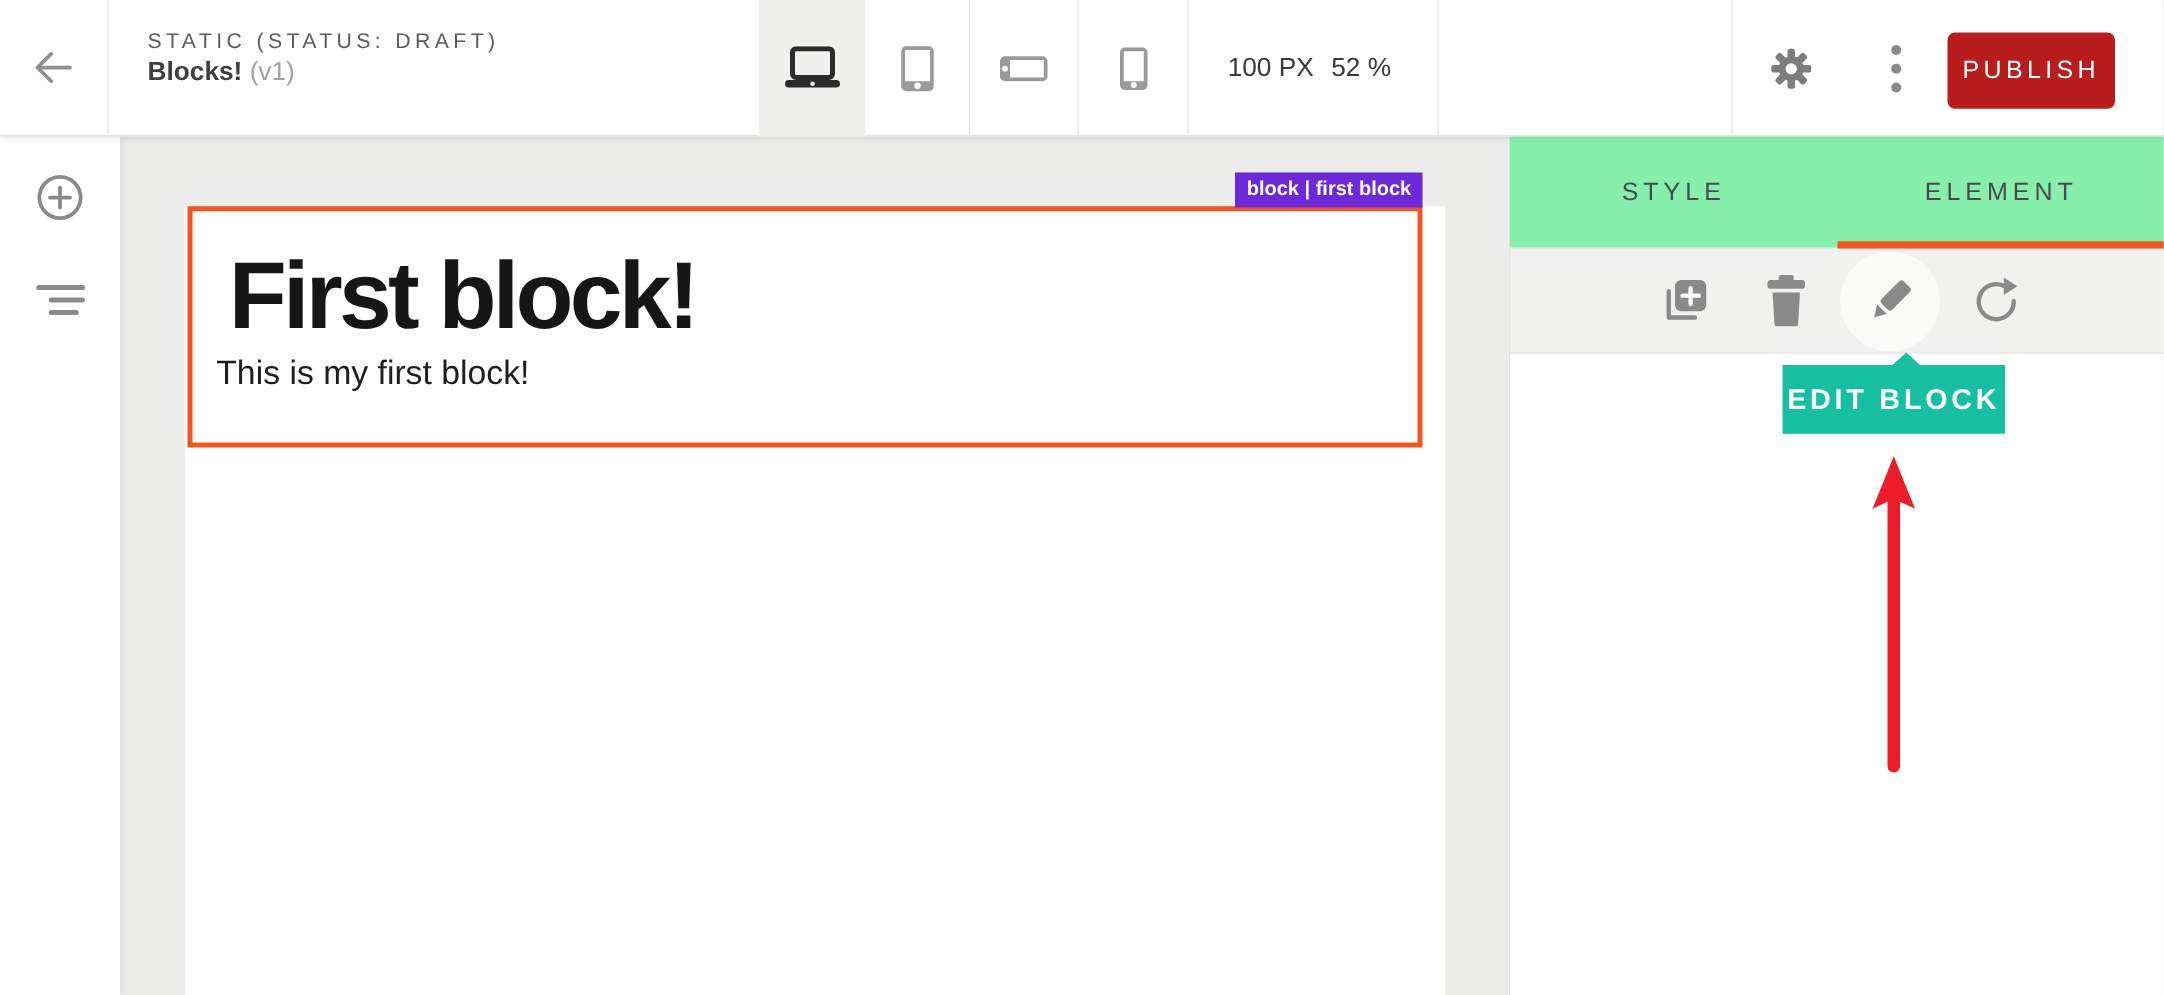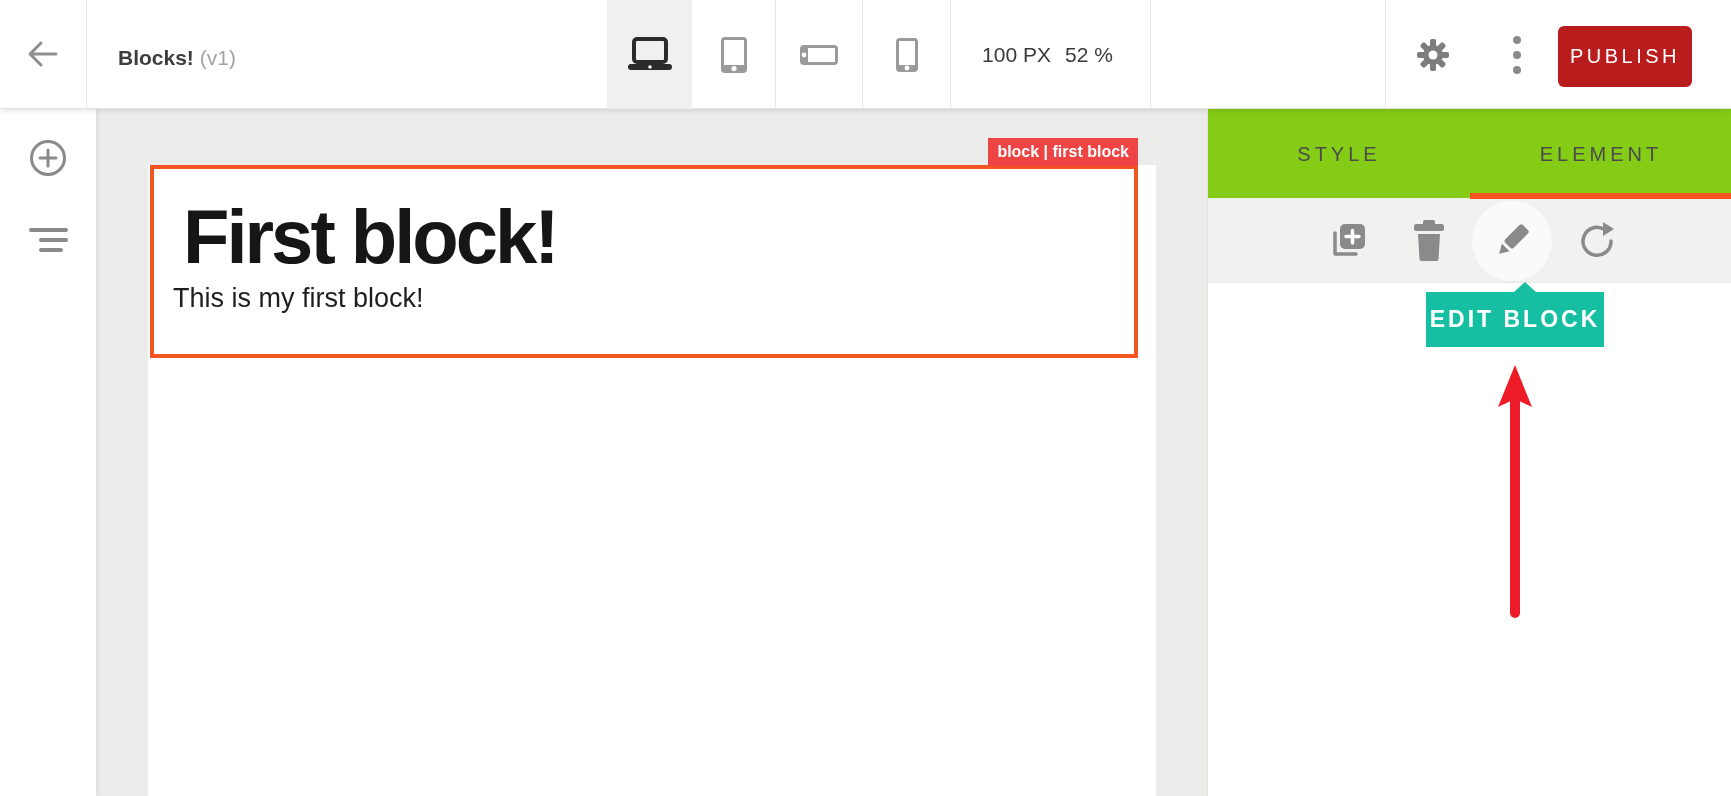--- a/index.html
+++ b/index.html
@@ -58,28 +58,28 @@
     background: #ececea; }
   .page-sheet { position: absolute; left: 52px; top: 56px; width: 1008px; height: 631px;
     background: #ffffff; }
   .content-block { position: absolute; left: 54px; top: 56px; width: 988px; height: 193px;
     background: #ffffff; border: 4px solid #f25422; padding-left: 45px; }
   .block-heading { position: absolute; left: 29px; top: 30px; font-size: 76px; line-height: 1;
     font-weight: 700; letter-spacing: -3px; color: #161616; white-space: nowrap; }
   .block-body { position: absolute; left: 19px; top: 114px; font-size: 27px;
     color: #1e1e1e; white-space: nowrap; }
   .block-tag { position: absolute; right: 69px; top: 29px; height: 28px; line-height: 28px;
-    padding: 0 9px; background: #ef4444; color: #ffffff; font-size: 16px; font-weight: 700;
+    padding: 0 9px; background: #6d28d9; color: #ffffff; font-size: 16px; font-weight: 700;
     white-space: nowrap; }
 
   
   .panel { position: absolute; left: 1207px; top: 109px; width: 524px; height: 687px;
     background: #ffffff; border-left: 1px solid #e2e2e0; z-index: 10; }
   .tabbar { position: absolute; left: 0; top: 0; width: 524px; height: 90px;
-    border-bottom: 1px solid #ececea; background: #84cc16; }
+    border-bottom: 1px solid #ececea; background: #86efac; }
   .tab { position: absolute; top: 0; width: 262px; height: 90px; background: none; border: none;
     cursor: pointer; font-size: 20px; letter-spacing: 4px; color: #4b4b4b;
     font-family: inherit; }
   .tab-underline { position: absolute; left: 262px; bottom: -1px; width: 262px; height: 6px;
     background: #f25422; }
   .el-toolbar { position: absolute; left: 0; top: 90px; width: 524px; height: 84px;
     background: #f1f1ef; border-bottom: 1px solid #e6e6e4; }
   .tool-highlight { position: absolute; left: 264px; top: 2px; width: 80px; height: 80px;
     border-radius: 50%; background: #fafaf9; }
   .tool-btn { position: absolute; top: 18px; width: 48px; height: 48px; background: none;
@@ -96,20 +96,21 @@
 <body>
 
 <header class="topbar">
   <button class="back-btn">
     <svg width="40" height="40" viewBox="0 0 40 40">
       <path d="M34 20 H8 M19 9 L8 20 L19 31" fill="none" stroke="#8f8f8f" stroke-width="3" stroke-linecap="round" stroke-linejoin="round"></path>
     </svg>
   </button>
   <div class="tb-divider" style="left:86px"></div>
 
+  <div class="doc-overline">STATIC (STATUS: DRAFT)</div>
   <div class="doc-title">
     <span>Blocks!</span>
     <span class="version">(v1)</span>
   </div>
 
   <button class="device-btn active" style="left:607px;width:85px">
     <svg width="48" height="36" viewBox="0 0 48 36">
       <rect x="8" y="2" width="32" height="23" rx="3" fill="none" stroke="#2b2b2b" stroke-width="4"></rect>
       <rect x="2" y="27" width="44" height="6" rx="3" fill="#2b2b2b"></rect>
       <circle cx="24" cy="30" r="1.8" fill="#ffffff"></circle>

